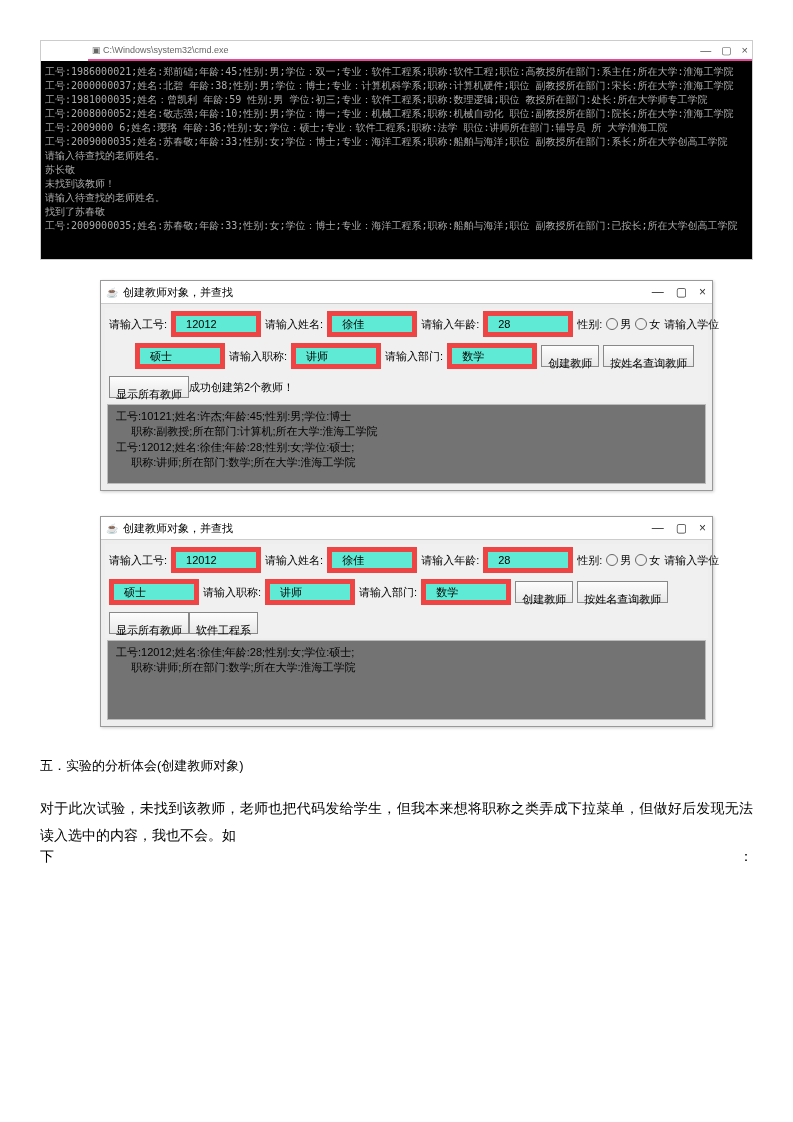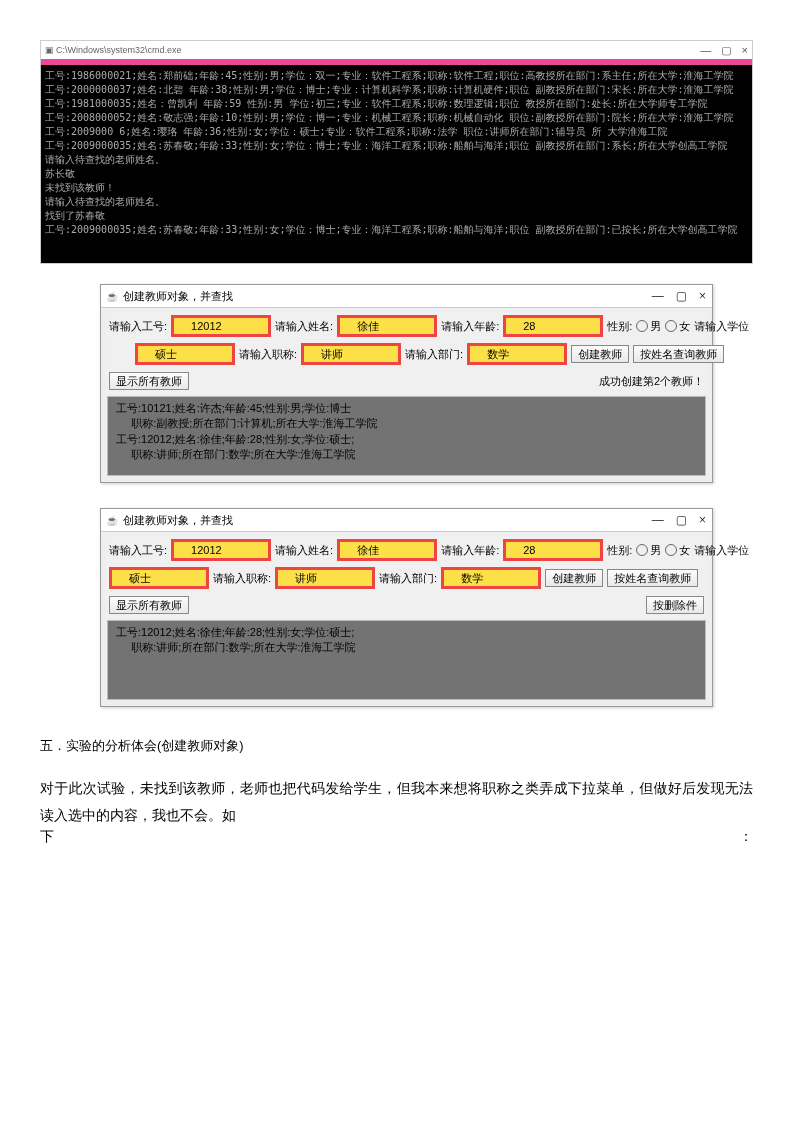--- a/index.html
+++ b/index.html
@@ -17,23 +17,24 @@
     border: 1px solid #ccc;
     margin-bottom: 20px;
   }
   .cmd-titlebar {
     height: 18px;
     display: flex;
     align-items: center;
     justify-content: space-between;
     background: #fff;
     padding: 0 4px;
-    border-bottom: 6px solid #ec4899;
+    border-bottom: 2px solid #ec4899;
     font-size: 9px;
     color: #666;
+    margin-left: 47px;
   }
   .cmd-titlebar .controls {
     display: flex;
     gap: 10px;
     font-size: 11px;
     color: #555;
   }
   .cmd-body {
     background: #000000;
     color: #aaa;
@@ -76,31 +77,31 @@
   .form-row {
     display: flex;
     align-items: center;
     gap: 4px;
     padding: 3px 4px;
     font-size: 11px;
     flex-wrap: nowrap;
   }
   .form-row label { white-space: nowrap; }
   .text-input {
-    border: 3px solid #ef4444;
-    background: #fde047;
+    border: 5px solid #ef4444;
+    background: #5eead4;
     height: 16px;
     font-size: 11px;
-    padding: 0 17px;
+    padding: 0 10px;
   }
   .btn {
     background: linear-gradient(#fdfdfd,#e8e8e8);
     border: 1px solid #888;
     font-size: 11px;
-    padding: 1px 6px;
+    padding: 10px 6px;
     height: 18px;
     cursor: pointer;
     white-space: nowrap;
   }
   .radio-wrap { display: flex; align-items: center; gap: 2px; }
   .radio {
     width: 10px; height: 10px; border: 1px solid #666; border-radius: 50%;
     display: inline-block;
   }
   .result-area {
@@ -108,23 +109,22 @@
     border: 1px solid #bbb;
     margin: 2px;
     min-height: 70px;
     padding: 4px 8px;
     font-size: 11px;
     line-height: 1.4;
     white-space: pre-wrap;
   }
   .button-row {
     display: flex;
-    justify-content: space-between;
-    align-items: center;
-    gap: 8px;
+    justify-content: flex-start;
+    align-items: center;
     padding: 4px;
     font-size: 11px;
   }
   .section-title {
     font-size: 13px;
     margin: 30px 0 20px 0;
   }
   .body-text {
     font-size: 14px;
     line-height: 1.9;
@@ -254,21 +254,21 @@
         <input class="text-input" style="width: 60px;" value="硕士">
         <label>请输入职称:</label>
         <input class="text-input" style="width: 60px;" value="讲师">
         <label>请输入部门:</label>
         <input class="text-input" style="width: 60px;" value="数学">
         <button class="btn">创建教师</button>
         <button class="btn">按姓名查询教师</button>
       </div>
       <div class="button-row">
         <button class="btn">显示所有教师</button>
-        <button class="btn">按删除件</button>
+        <button class="btn">软件工程系</button>
       </div>
     </div>
     <div class="result-area">工号:12012;姓名:徐佳;年龄:28;性别:女;学位:硕士;
      职称:讲师;所在部门:数学;所在大学:淮海工学院</div>
   </div>
 </div>
 
 <div class="section-title">五．实验的分析体会(创建教师对象)</div>
 <div class="body-text">对于此次试验，未找到该教师，老师也把代码发给学生，但我本来想将职称之类弄成下拉菜单，但做好后发现无法读入选中的内容，我也不会。如</div>
 <div class="last-line">

